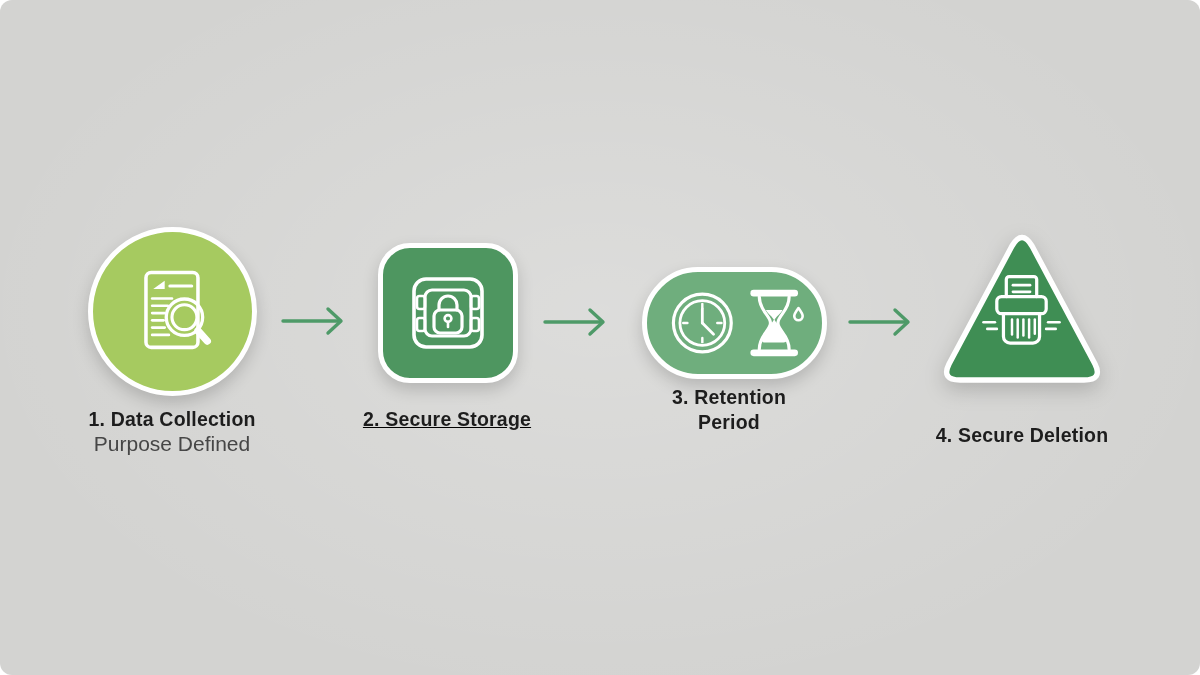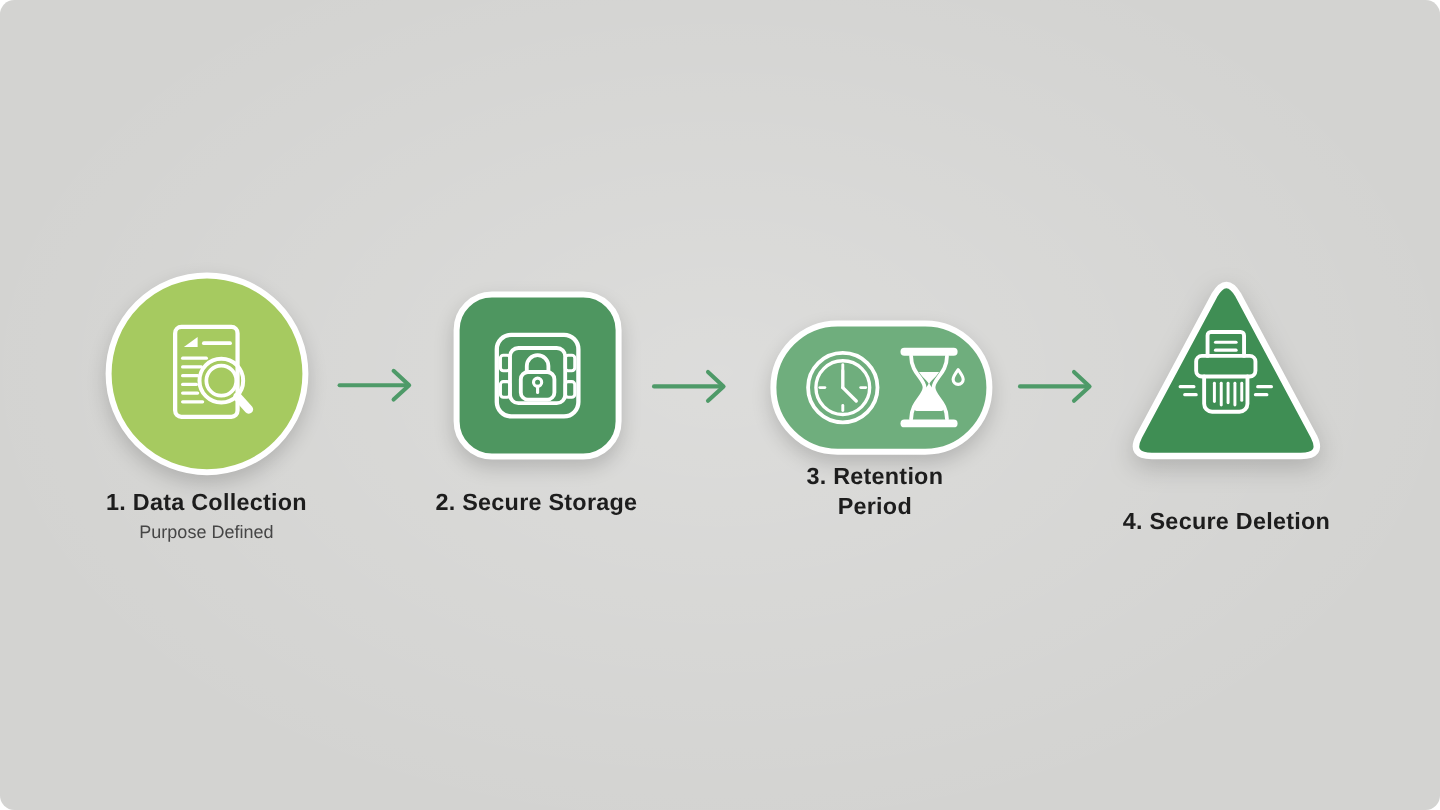--- a/index.html
+++ b/index.html
@@ -46,26 +46,26 @@
     text-align:center;
   }
   .label-title{
     font-weight:bold;
     font-size:19.5px;
     line-height:25px;
     color:var(--title-text,#1d1d1d);
     letter-spacing:0.2px;
   }
   .label-sub{
-    font-size:15px;
+    font-size:21px;
     line-height:24px;
     color:var(--subtitle-text,#464646);
   }
   .labels-1{left:52px;top:407px;width:240px;}
-  .labels-2{left:327px;top:407px;width:240px;}
+  .labels-2{left:327px;top:407px;width:240px;text-decoration:underline;}
   .labels-3{left:654px;top:385px;width:150px;}
   .labels-4{left:902px;top:407px;width:240px;margin-top:16px;}
   .arrow{position:absolute;width:72px;height:30px;}
   .arrow-1{left:280px;top:306px;}
   .arrow-2{left:542px;top:307px;}
   .arrow-3{left:847px;top:307px;}
   .arrow line,.arrow path{stroke:var(--arrow,#4e9a68);stroke-width:3.4;fill:none;stroke-linecap:round;stroke-linejoin:round;}
 </style>
 </head>
 <body>

